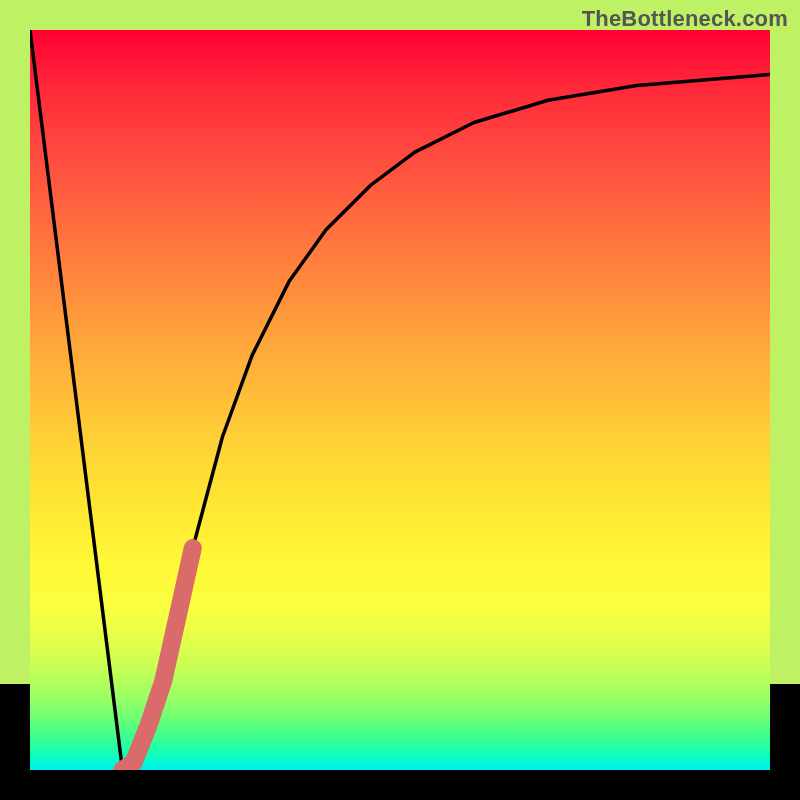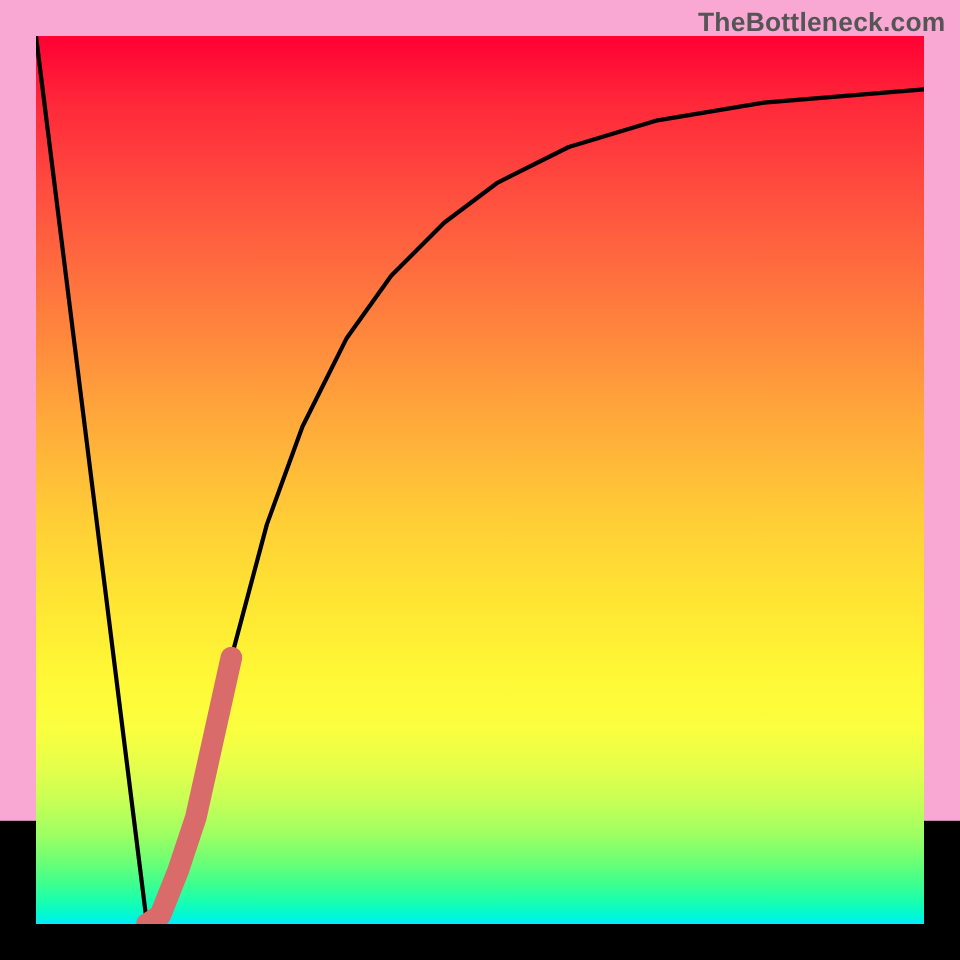--- a/index.html
+++ b/index.html
@@ -8,21 +8,21 @@
     width: 800px;
     height: 800px;
     overflow: hidden;
     background: #000;
     font-family: Arial, Helvetica, sans-serif;
   }
   .frame {
     position: relative;
     width: 800px;
     height: 684px;
-    background: #f9a8d4;
+    background: #bef264;
   }
   .plot {
     position: absolute;
     left: 30px;
     top: 30px;
     width: 740px;
     height: 740px;
     background: linear-gradient(to bottom,
       #ff0033 0%,
       #ff2a3a 8%,

